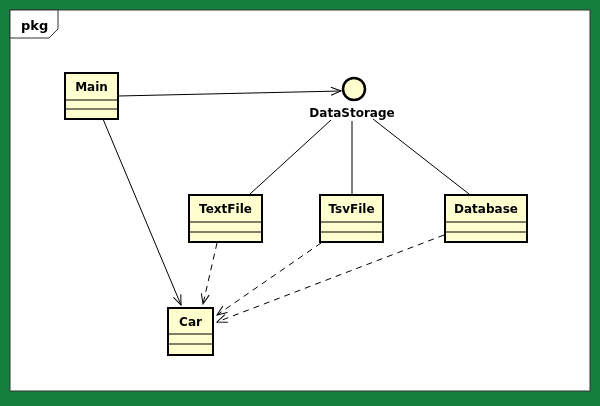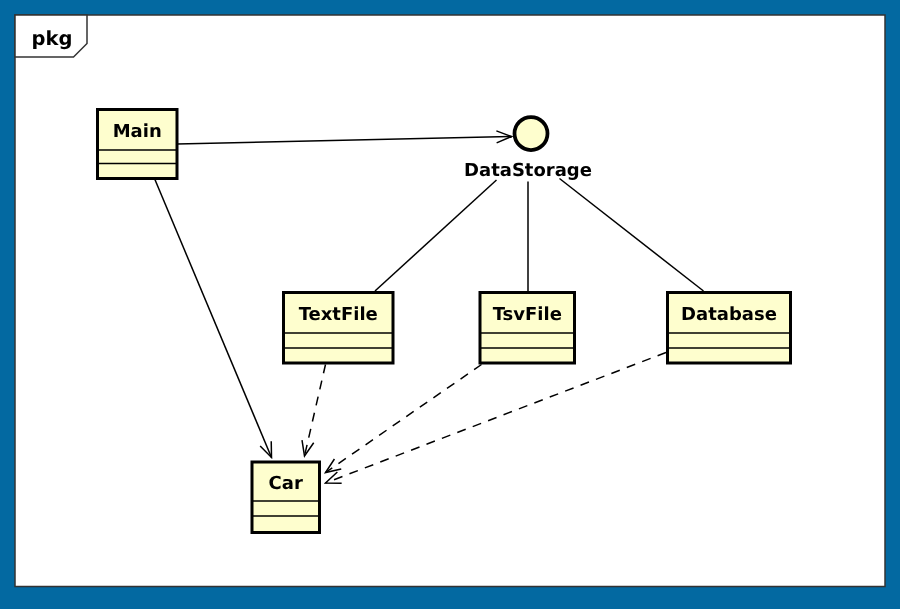--- a/index.html
+++ b/index.html
@@ -4,21 +4,21 @@
 <style>
   html, body {
     margin: 0;
     padding: 0;
     background: #FFFFFF;
   }
   #canvas {
     position: relative;
     width: 600px;
     height: 406px;
-    background: #0369a1;
+    background: #15803d;
     font-family: "DejaVu Sans", sans-serif;
   }
   svg { display: block; }
   .node-rect {
     fill: #FEFECE;
     stroke: #000000;
     stroke-width: 2;
   }
   .compartment-divider {
     stroke: #000000;

